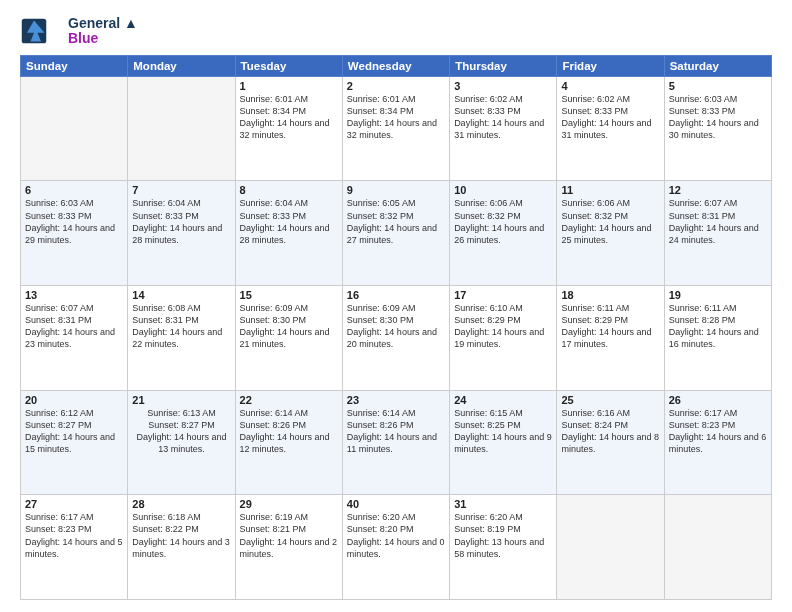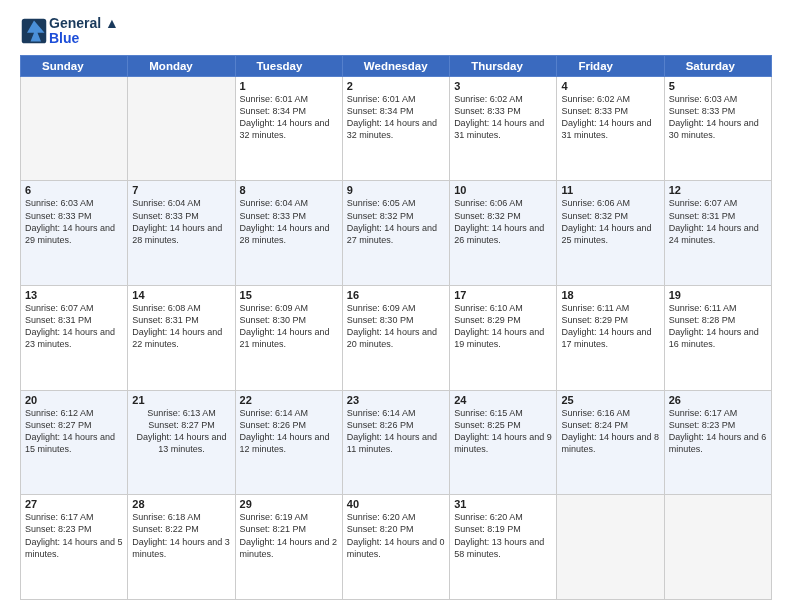--- a/index.html
+++ b/index.html
@@ -19,21 +19,21 @@
     }
     .header {
       display: flex;
       justify-content: space-between;
       align-items: flex-start;
       margin-bottom: 8px;
     }
     .logo {
       display: flex;
       align-items: center;
-      gap: 1px;
+      gap: 20px;
     }
     .logo-text {
       font-size: 15px;
       font-weight: bold;
       color: #1a3a5c;
       line-height: 1.1;
     }
     .logo-icon {
       width: 28px;
       height: 28px;
@@ -57,21 +57,21 @@
       border: 1px solid #ccc;
       border-collapse: collapse;
       width: 100%;
       table-layout: fixed;
     }
     .calendar th {
       background: #3a6abf;
       color: #fff;
       font-size: 11.5px;
       font-weight: bold;
-      padding: 4px 21px;
+      padding: 4px 5px;
       border: 1px solid #5580cc;
       text-align: left;
     }
     .calendar td {
       border: 1px solid #ccc;
       vertical-align: top;
       padding: 3px 4px;
       font-size: 9.5px;
       color: #222;
       background: #fff;
@@ -100,21 +100,21 @@
 
 <div class="page">
   <div class="header">
     <div class="logo">
       <svg class="logo-icon" viewBox="0 0 32 32" xmlns="http://www.w3.org/2000/svg">
         <rect x="2" y="2" width="28" height="28" rx="3" fill="#1a3a5c"></rect>
         <polygon points="16,4 28,18 20,18 24,28 12,28 16,18 8,18" fill="#4a90d9"></polygon>
       </svg>
       <div class="logo-text">
           <div style="color:#1a3a5c;font-weight:bold;font-size:14px;">General ▲</div>
-          <div style="color:#1d4ed8;font-weight:bold;font-size:14px;">Blue</div>
+          <div style="color:#a21caf;font-weight:bold;font-size:14px;">Blue</div>
         </div>
     </div>
     <div class="title-block">
       <div class="main-title"></div>
       <div class="subtitle"></div>
     </div>
   </div>
 
   <table class="calendar">
     <thead>

